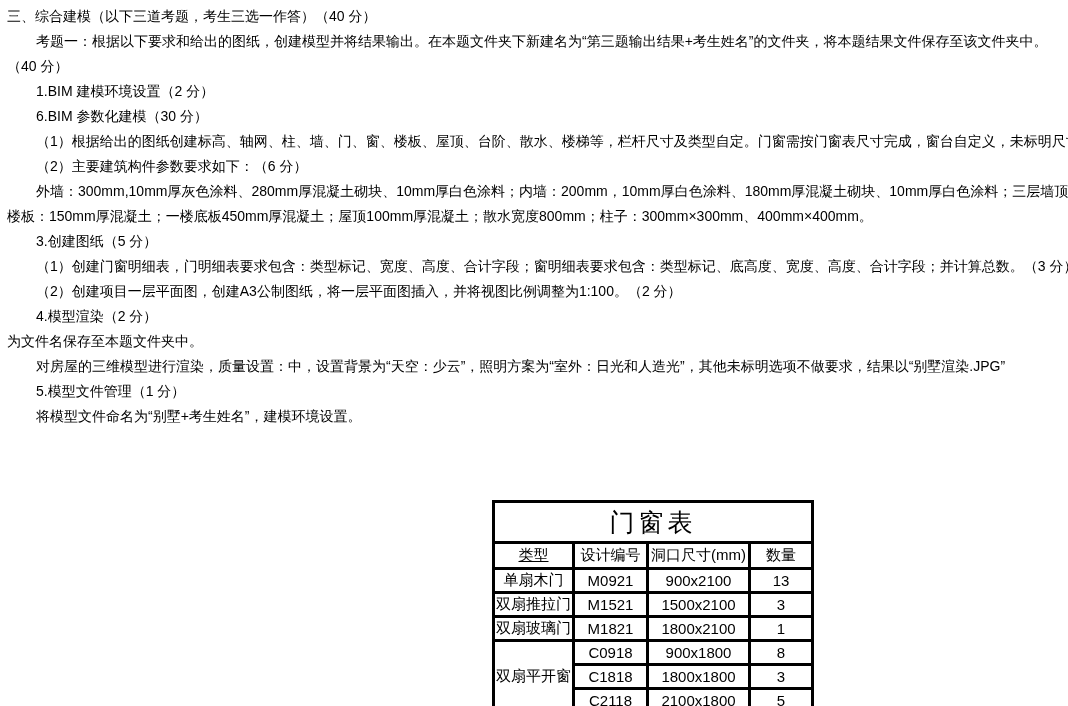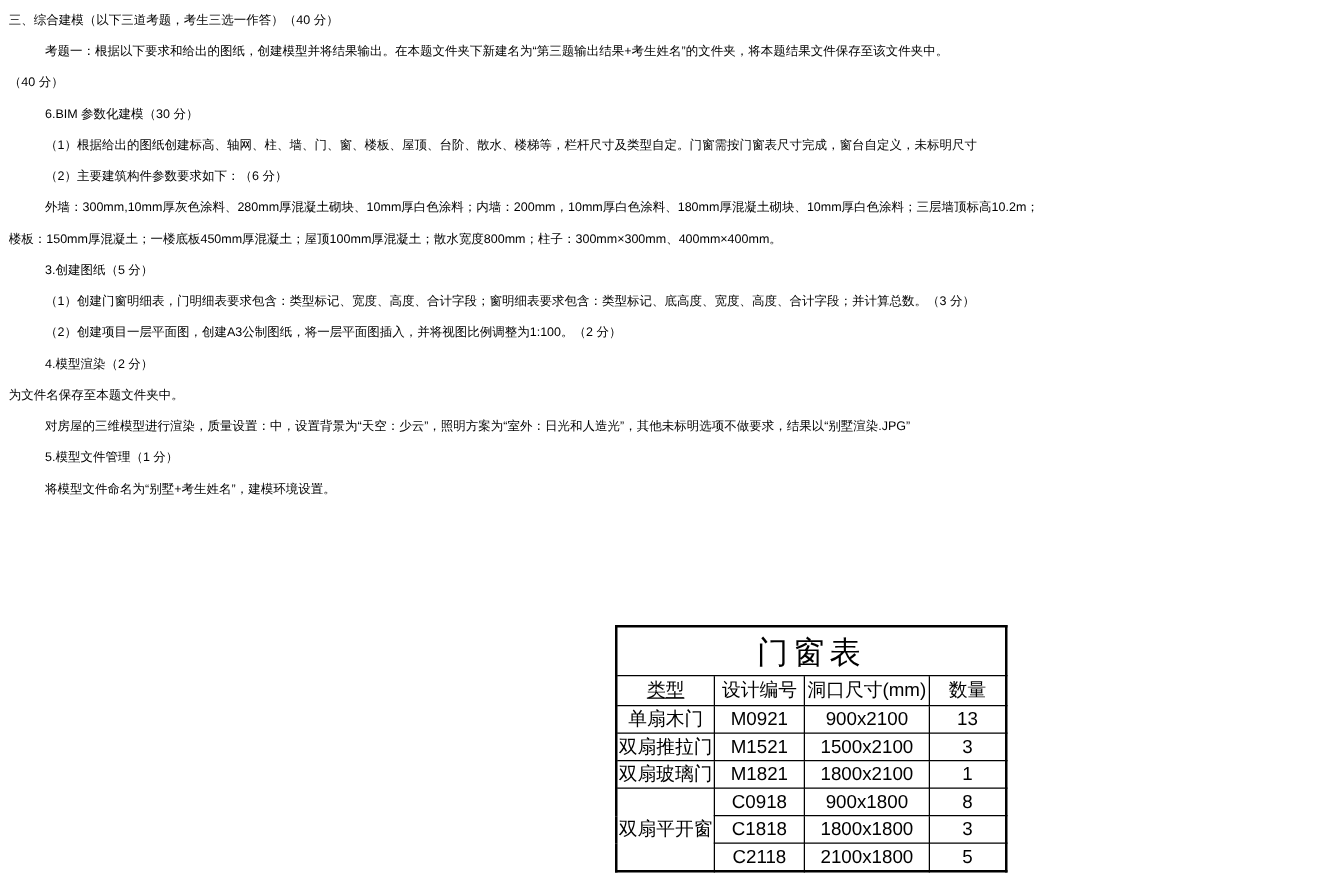--- a/index.html
+++ b/index.html
@@ -13,41 +13,41 @@
     height: 706px;
     overflow: hidden;
     font-family: "Liberation Sans", sans-serif;
     color: #000000;
   }
   .doc {
     position: absolute;
     left: 7px;
     top: 4px;
     width: 1061px;
-    font-size: 10px;
+    font-size: 14px;
     line-height: 25px;
   }
   .line {
     white-space: nowrap;
     height: 25px;
     overflow: hidden;
   }
   .line.ind {
     padding-left: 29px;
   }
   table.dw-table {
     position: absolute;
     left: 492px;
     top: 500px;
     border-collapse: collapse;
     border: 2px solid #000000;
     table-layout: fixed;
   }
   .dw-table td, .dw-table th {
-    border: 1px solid #000000;
+    border: 3px solid #000000;
     text-align: center;
     vertical-align: middle;
     padding: 0;
     font-size: 15px;
     font-weight: normal;
     white-space: nowrap;
     overflow: hidden;
   }
   .dw-table .t-title {
     height: 38px;
@@ -62,20 +62,21 @@
   .c2 { width: 99px; }
   .c3 { width: 60px; }
 </style>
 </head>
 <body>
 
 <div class="doc">
   <div class="line">三、综合建模（以下三道考题，考生三选一作答）（40 分）</div>
   <div class="line ind">考题一：根据以下要求和给出的图纸，创建模型并将结果输出。在本题文件夹下新建名为“第三题输出结果+考生姓名”的文件夹，将本题结果文件保存至该文件夹中。</div>
   <div class="line">（40 分）</div>
+  <div class="line ind">1.BIM 建模环境设置（2 分）</div>
   <div class="line ind">6.BIM 参数化建模（30 分）</div>
   <div class="line ind">（1）根据给出的图纸创建标高、轴网、柱、墙、门、窗、楼板、屋顶、台阶、散水、楼梯等，栏杆尺寸及类型自定。门窗需按门窗表尺寸完成，窗台自定义，未标明尺寸</div>
   <div class="line ind">（2）主要建筑构件参数要求如下：（6 分）</div>
   <div class="line ind">外墙：300mm,10mm厚灰色涂料、280mm厚混凝土砌块、10mm厚白色涂料；内墙：200mm，10mm厚白色涂料、180mm厚混凝土砌块、10mm厚白色涂料；三层墙顶标高10.2m；</div>
   <div class="line">楼板：150mm厚混凝土；一楼底板450mm厚混凝土；屋顶100mm厚混凝土；散水宽度800mm；柱子：300mm×300mm、400mm×400mm。</div>
   <div class="line ind">3.创建图纸（5 分）</div>
   <div class="line ind">（1）创建门窗明细表，门明细表要求包含：类型标记、宽度、高度、合计字段；窗明细表要求包含：类型标记、底高度、宽度、高度、合计字段；并计算总数。（3 分）</div>
   <div class="line ind">（2）创建项目一层平面图，创建A3公制图纸，将一层平面图插入，并将视图比例调整为1:100。（2 分）</div>
   <div class="line ind">4.模型渲染（2 分）</div>
   <div class="line">为文件名保存至本题文件夹中。</div>

